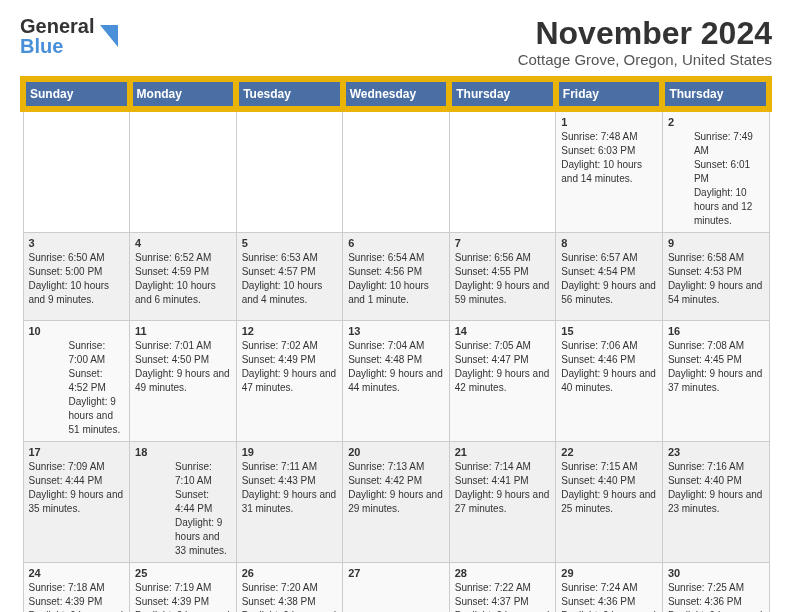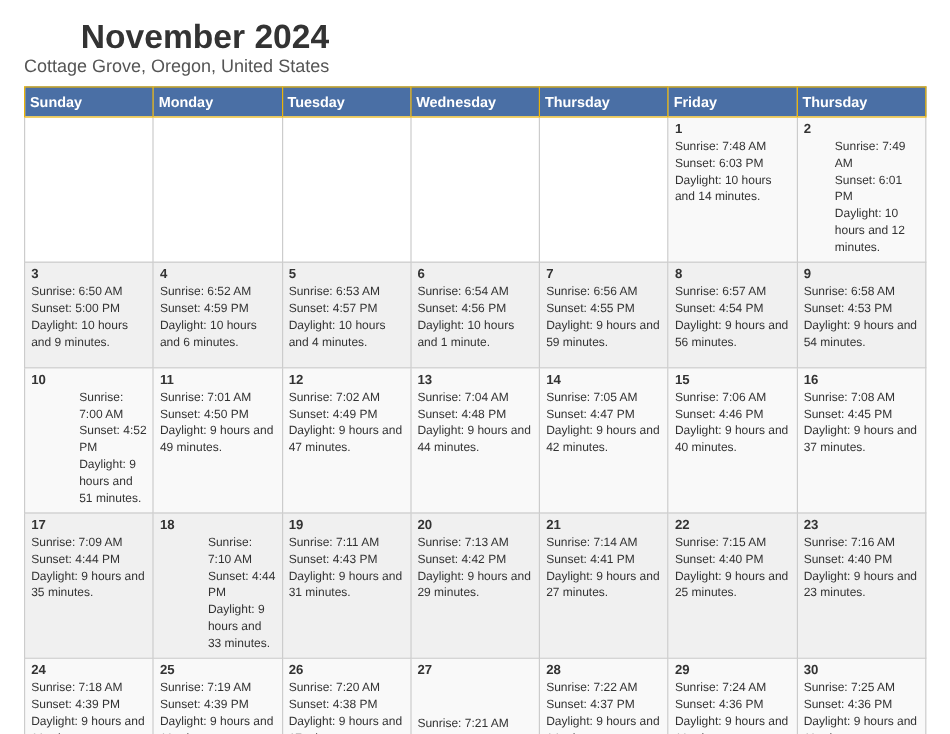--- a/index.html
+++ b/index.html
@@ -23,42 +23,42 @@
     }
     .logo-wrapper {
       display: flex;
       align-items: center;
       gap: 4px;
     }
     .title-area {
       text-align: right;
     }
     .month-title {
-      font-size: 28px;
+      font-size: 32px;
       font-weight: bold;
       color: #333;
       line-height: 1.1;
     }
     .location-title {
       font-size: 15px;
       color: #555;
     }
     .calendar {
       width: 100%;
       border-collapse: collapse;
       table-layout: fixed;
     }
     .calendar thead th {
       background: #4a6fa5;
       color: #fff;
       font-size: 12px;
       font-weight: bold;
       padding: 5px 4px;
       text-align: left;
-      border: 1px solid #eab308;
+      border: 6px solid #eab308;
     }
     .calendar tbody td {
       border: 1px solid #ccc;
       vertical-align: top;
       padding: 4px 5px;
       font-size: 10px;
       color: #333;
       height: 88px;
       background: #fff;
     }
@@ -78,20 +78,33 @@
       font-size: 10px;
       color: #333;
       line-height: 1.4;
     }
     .empty-cell { background: #fff !important; }
   </style>
 </head>
 <body>
 
 <div class="header-area">
+  <div class="logo">
+    <div class="logo-wrapper">
+      <div style="display:flex; flex-direction:column; line-height:1;">
+        <span style="font-size:20px; font-weight:bold; color:#333;">General</span>
+        <span style="font-size:20px; font-weight:bold; color:#4a90d9;">Blue</span>
+      </div>
+      <div style="margin-left:2px; margin-top:4px;">
+        <svg width="18" height="22" viewBox="0 0 18 22">
+          <polygon points="0,0 18,0 18,22" fill="#4a90d9"></polygon>
+        </svg>
+      </div>
+    </div>
+  </div>
   <div class="title-area">
     <div class="month-title">November 2024</div>
     <div class="location-title">Cottage Grove, Oregon, United States</div>
   </div>
 </div>
 
 <table class="calendar">
   <thead>
     <tr id="header-row">
         <th>Sunday</th>

